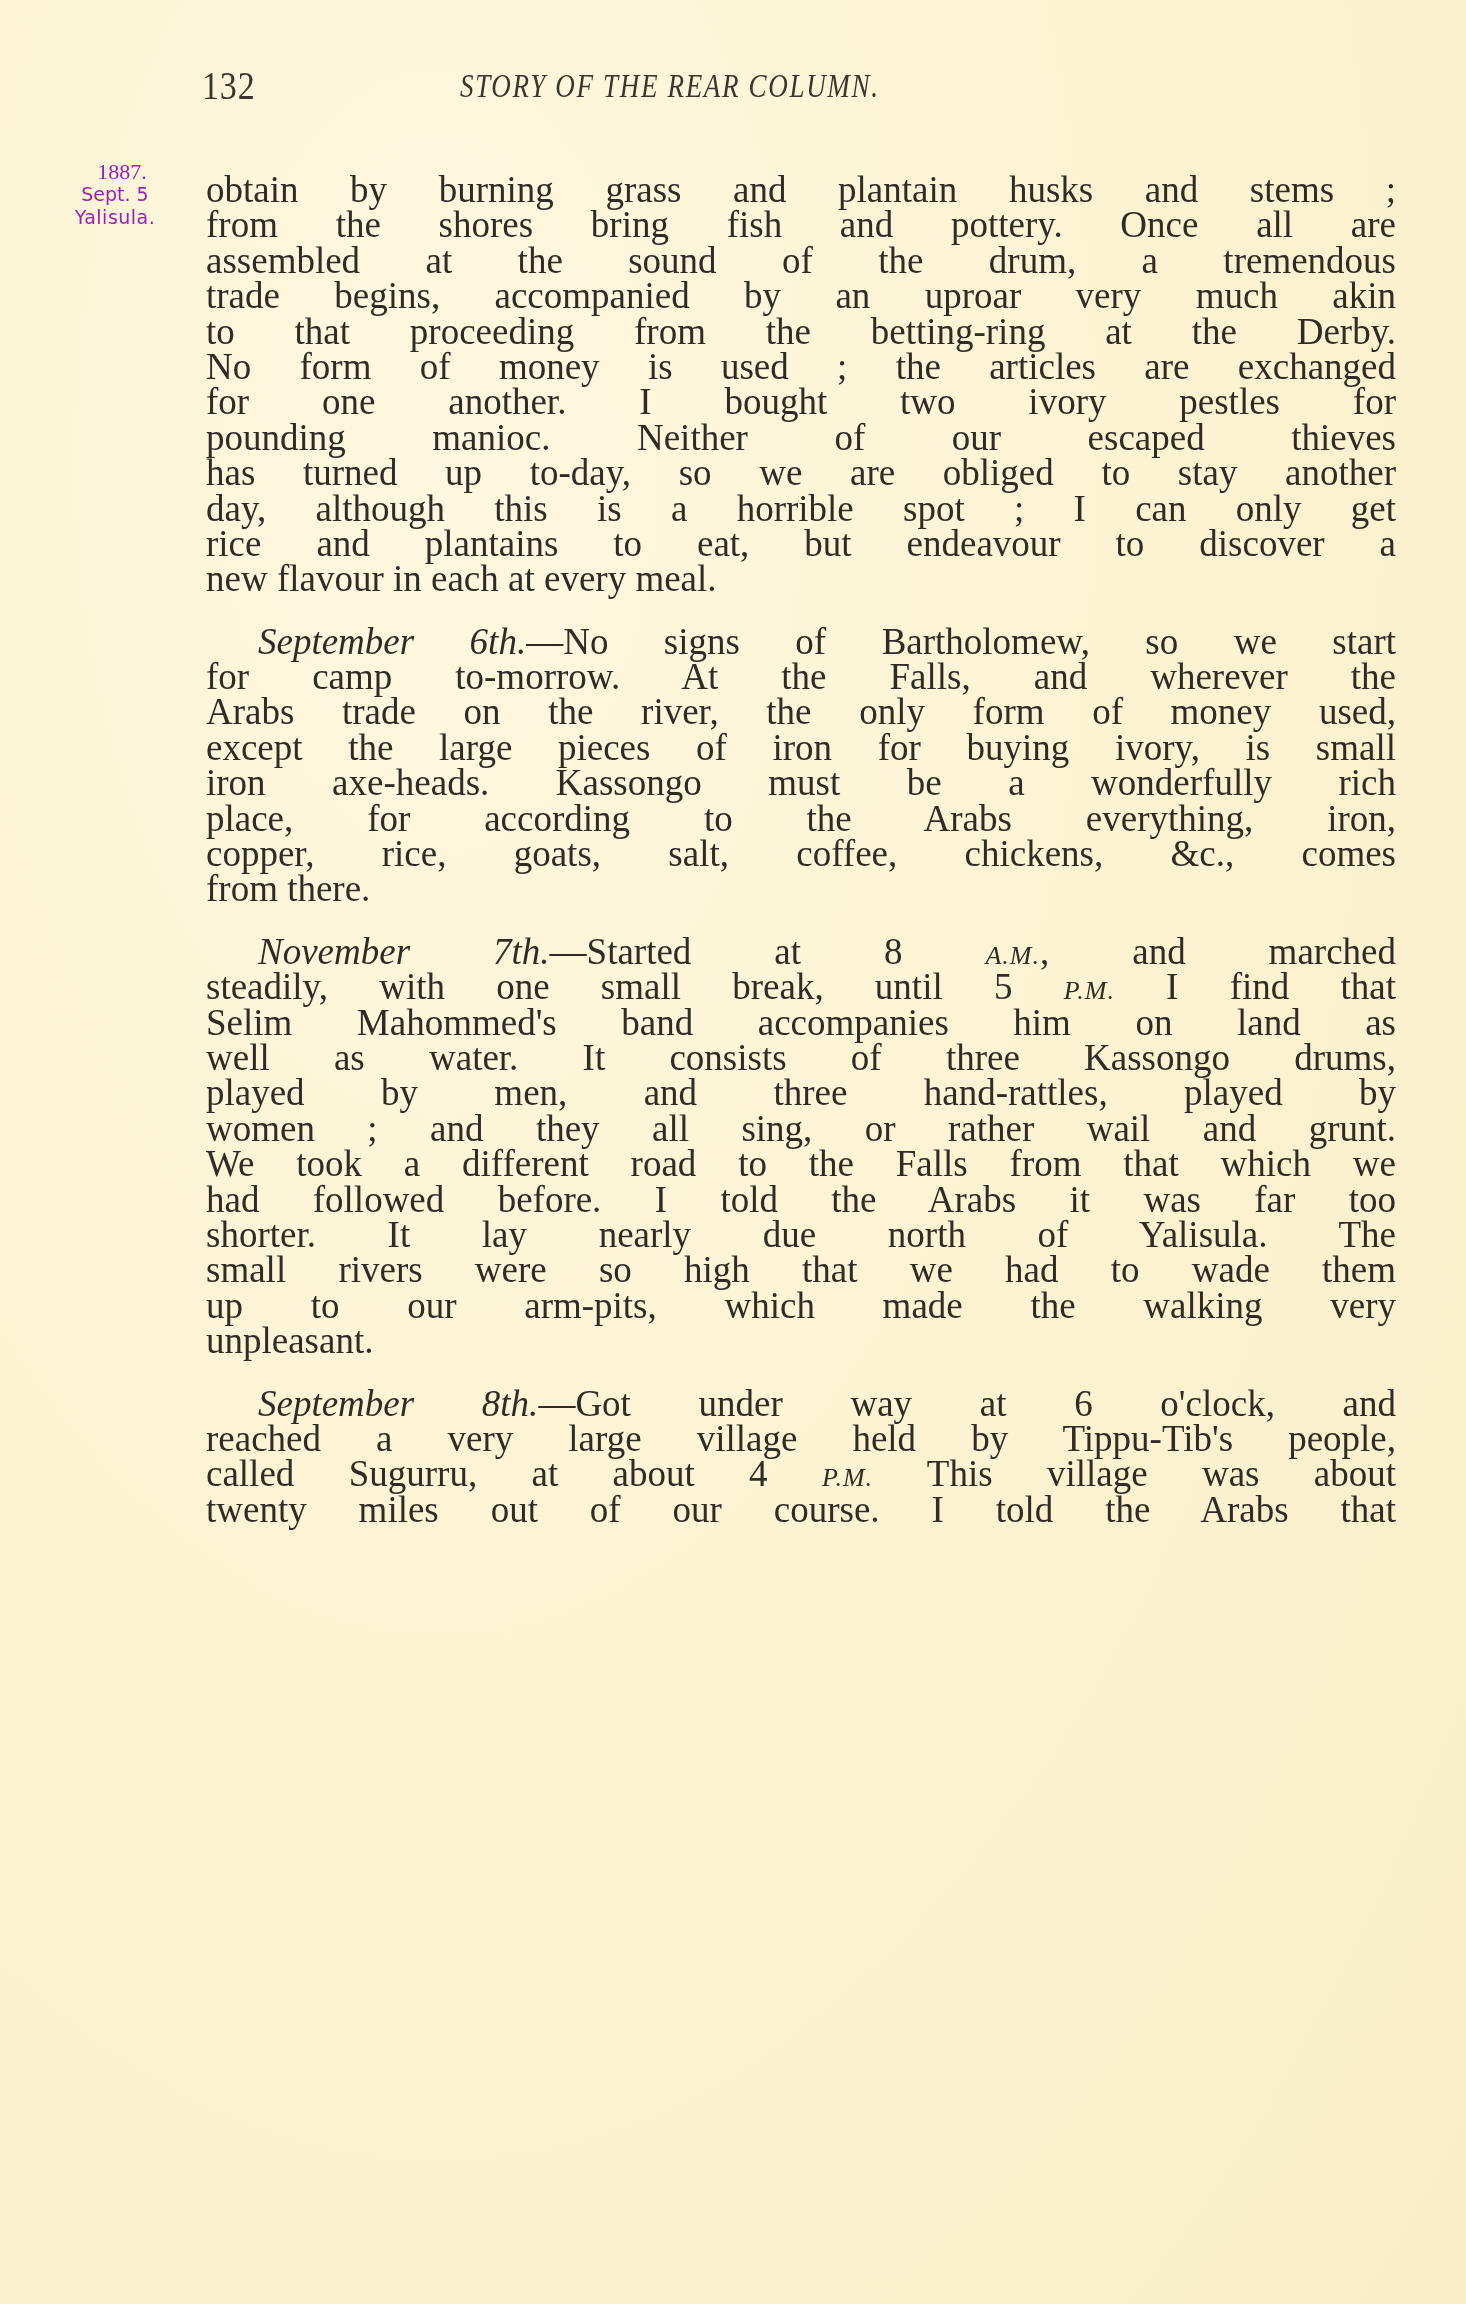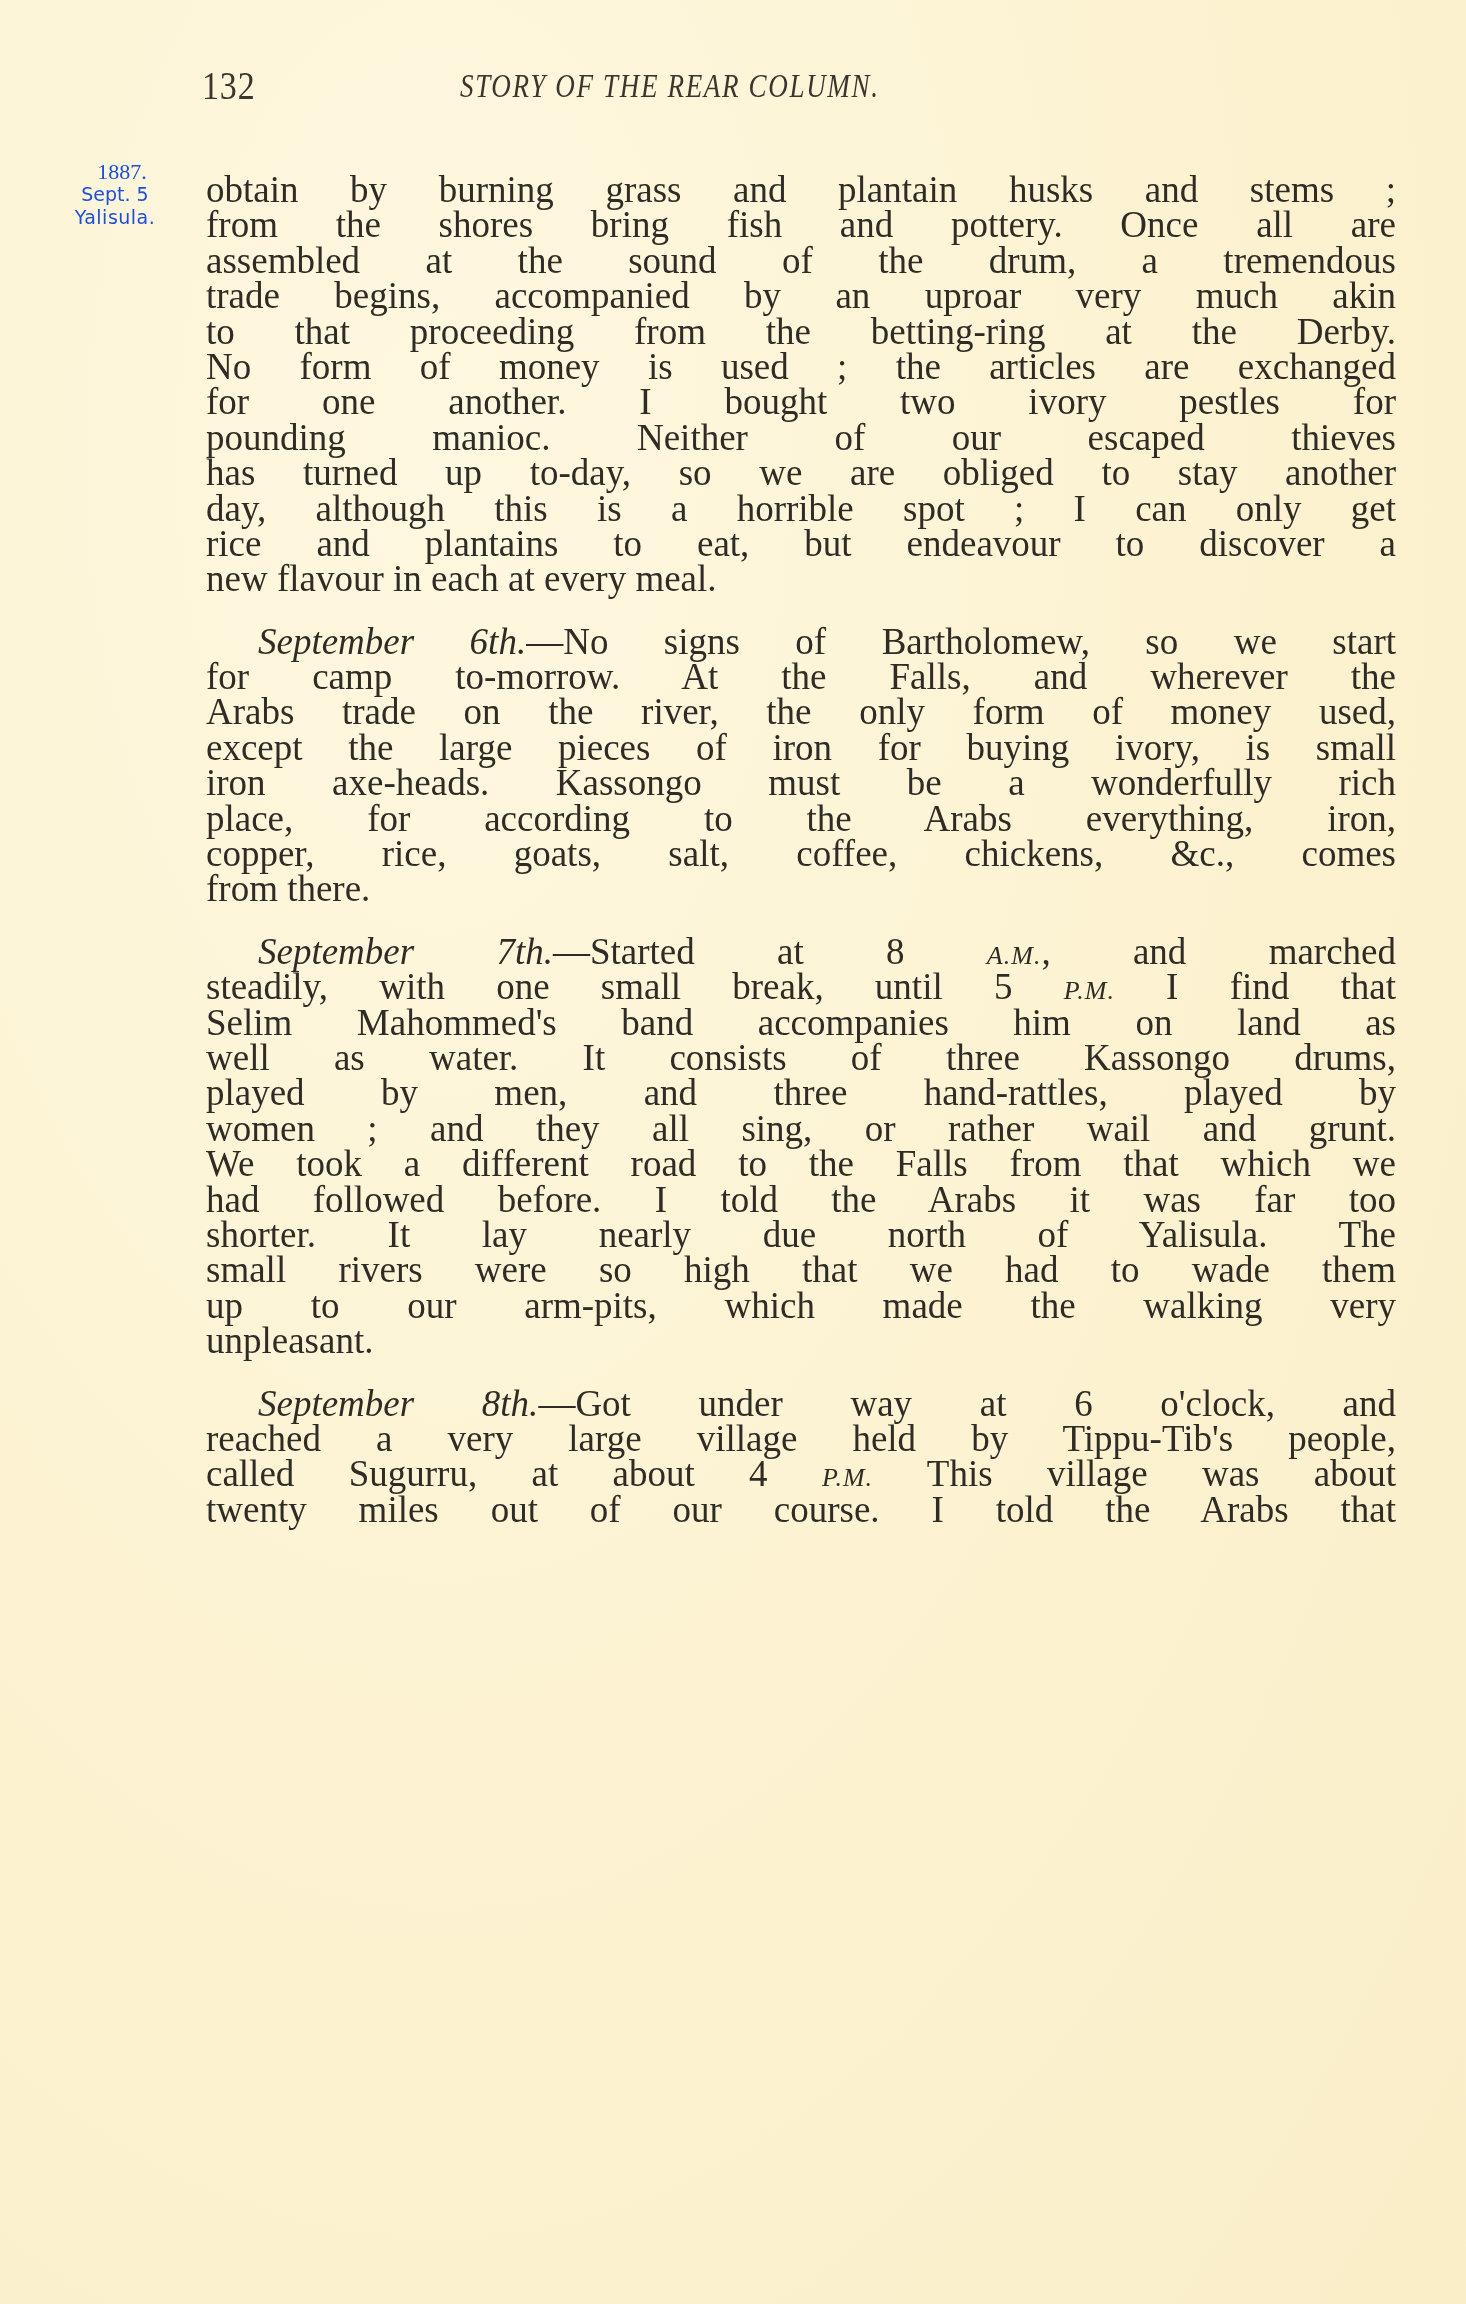--- a/index.html
+++ b/index.html
@@ -44,21 +44,21 @@
     white-space: nowrap;
   }
   .sidenote {
     position: absolute;
     left: 30px;
     top: 160px;
     width: 170px;
     font-family: "DejaVu Sans", sans-serif;
     font-size: 19px;
     line-height: 23px;
-    color: #1d4ed8;
+    color: #a21caf;
     text-align: center;
   }
   .sidenote .year { font-family: "Liberation Serif", serif; font-size: 22px; margin-left: 14px; }
   .sidenote .place { letter-spacing: 0.5px; margin-left: 0; }
   .body-text {
     position: absolute;
     left: 206px;
     top: 172px;
     width: 1190px;
   }
@@ -118,21 +118,21 @@
     <span class="line">except the large pieces of iron for buying ivory, is small</span>
     <span class="line">iron axe-heads.  Kassongo must be a wonderfully rich</span>
     <span class="line">place, for according to the Arabs everything, iron,</span>
     <span class="line">copper, rice, goats, salt, coffee, chickens, &amp;c., comes</span>
     <span class="line last">from there.</span>
   </div>
 
   <div class="para-gap"></div>
 
   <div>
-    <span class="line indent"><i class="it">September 7th.</i><span>—Started at 8 </span><span class="sc">A.M.</span><span>, and marched</span></span>
+    <span class="line indent"><i class="it">November 7th.</i><span>—Started at 8 </span><span class="sc">A.M.</span><span>, and marched</span></span>
     <span class="line"><span>steadily, with one small break, until 5 </span><span class="sc">P.M.</span><span>  I find that</span></span>
     <span class="line">Selim Mahommed's band accompanies him on land as</span>
     <span class="line">well as water.  It consists of three Kassongo drums,</span>
     <span class="line">played by men, and three hand-rattles, played by</span>
     <span class="line">women ; and they all sing, or rather wail and grunt.</span>
     <span class="line">We took a different road to the Falls from that which we</span>
     <span class="line">had followed before.  I told the Arabs it was far too</span>
     <span class="line">shorter.  It lay nearly due north of Yalisula.  The</span>
     <span class="line">small rivers were so high that we had to wade them</span>
     <span class="line">up to our arm-pits, which made the walking very</span>

